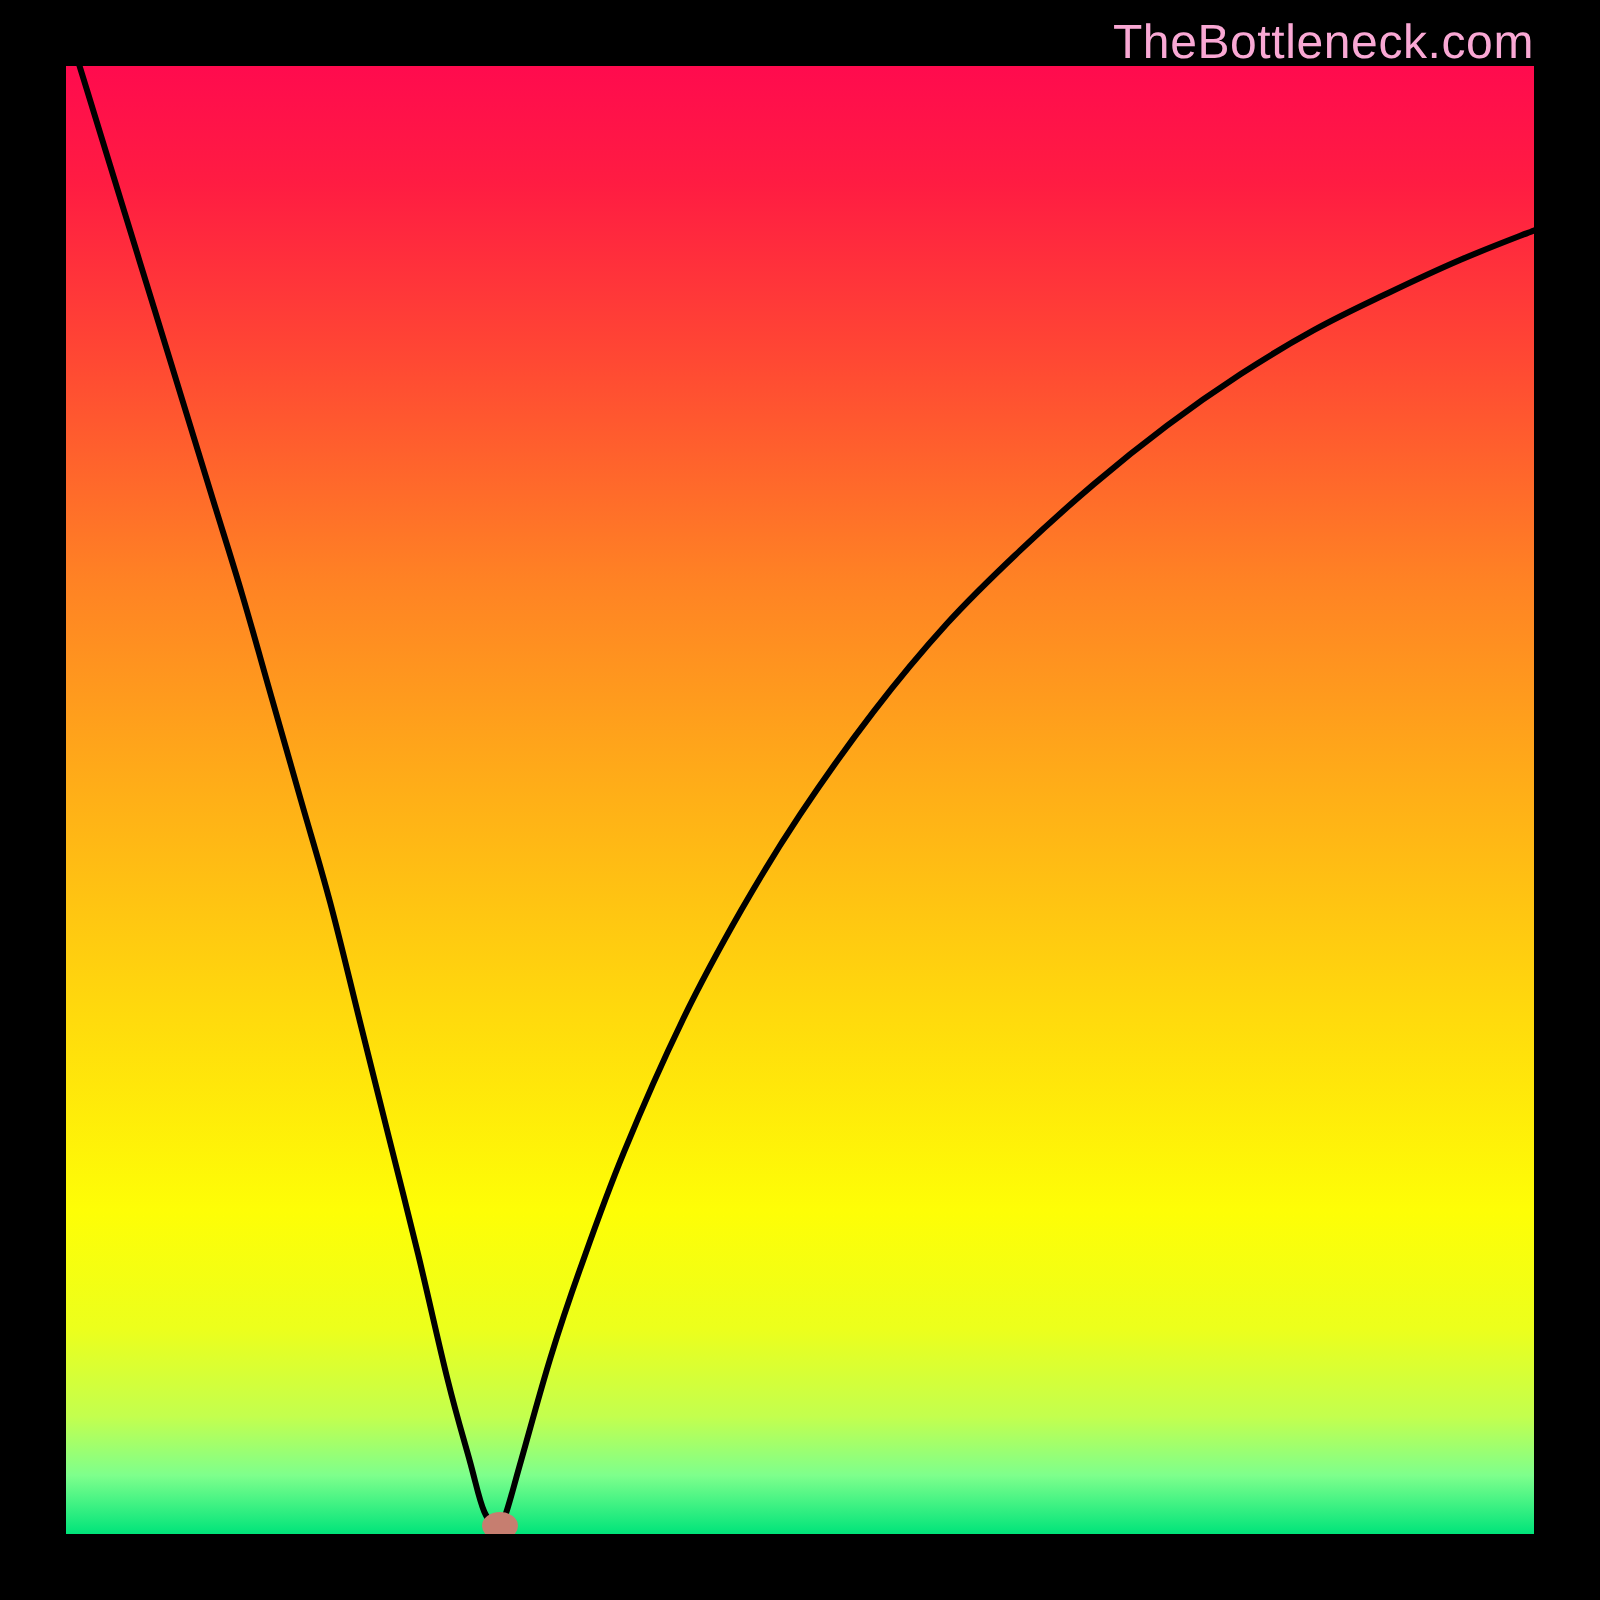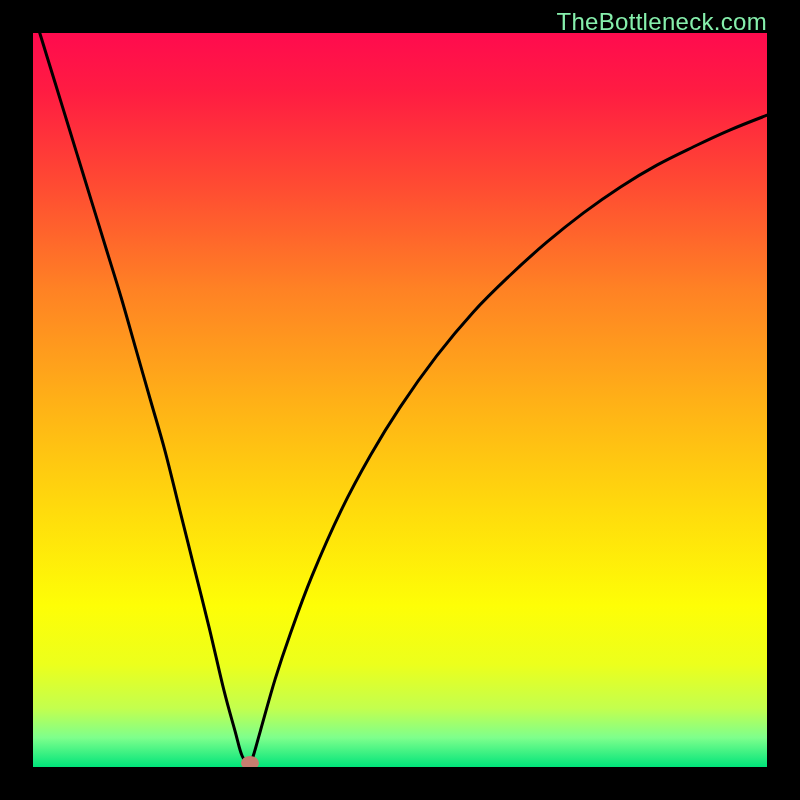--- a/index.html
+++ b/index.html
@@ -26,21 +26,21 @@
     height: 734px;
     overflow: hidden;
   }
   .watermark {
     position: absolute;
     top: 8px;
     right: 33px;
     font-family: Arial, Helvetica, sans-serif;
     font-size: 24px;
     font-weight: 400;
-    color: #86efac;
+    color: #f9a8d4;
     letter-spacing: 0.3px;
   }
   .marker {
     position: absolute;
     width: 18px;
     height: 14px;
     background: #c67e70;
     border-radius: 50%;
     transform: translate(-50%, -50%);
   }

